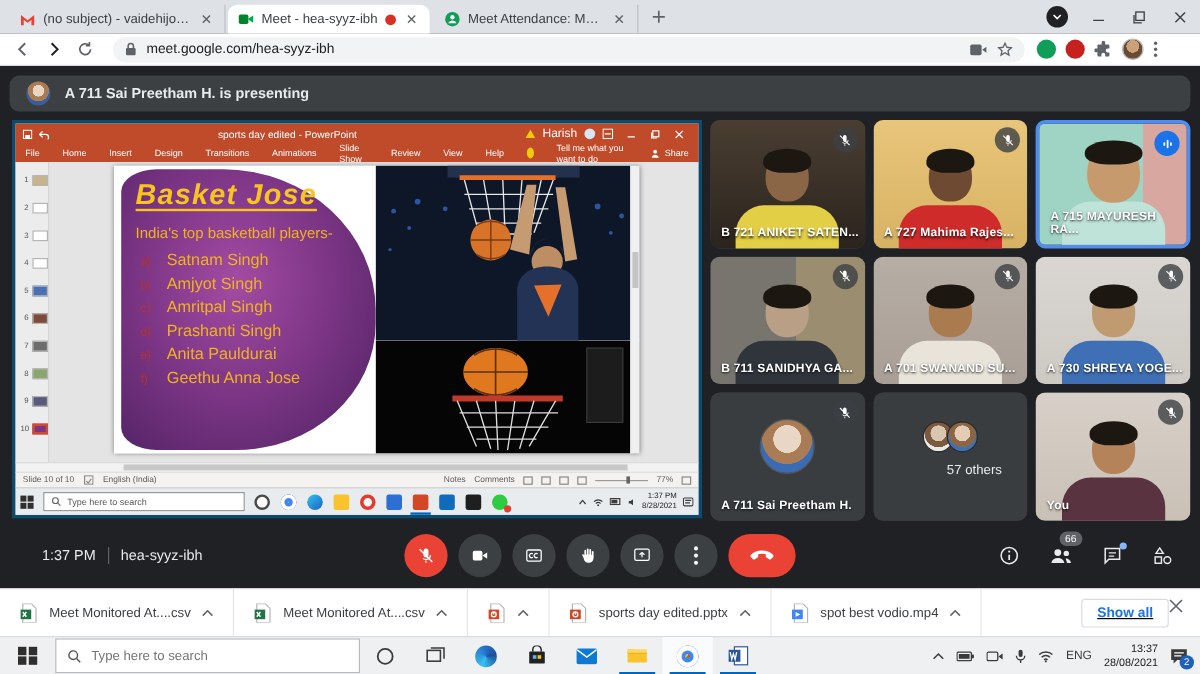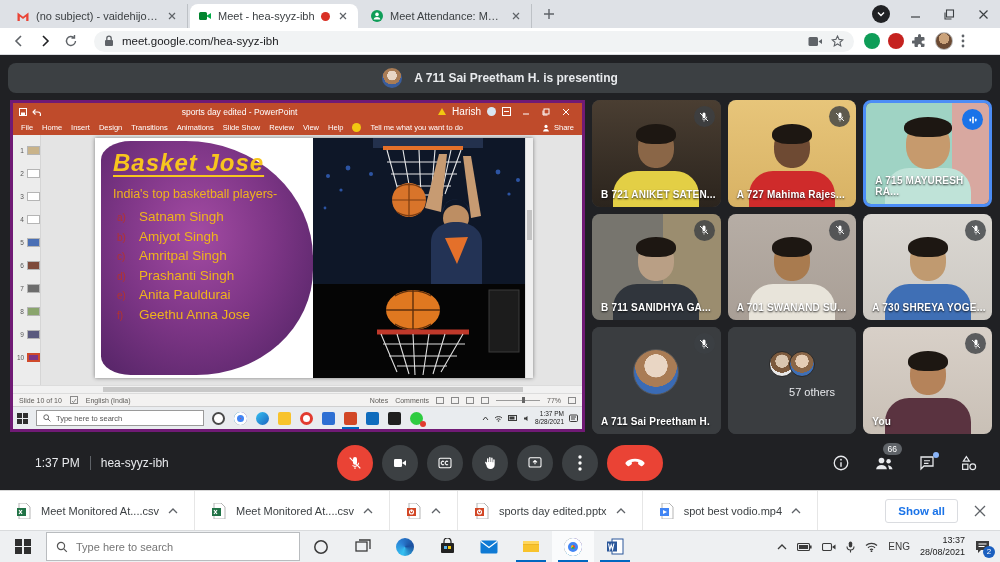--- a/index.html
+++ b/index.html
@@ -27,36 +27,36 @@
   .toolbar { position:absolute; left:0; top:28px; width:1000px; height:27px; background:#fff; border-bottom:1px solid #dadce0; display:flex; align-items:center; }
   .nav-ic { width:26px; height:26px; display:flex; align-items:center; justify-content:center; }
   .omnibox { margin-left:10px; width:760px; height:21px; background:#f1f3f4; border-radius:11px; display:flex; align-items:center; padding:0 10px; gap:8px; }
   .omni-url { font-size:11.5px; color:#202124; flex:1; }
   .ext-row { display:flex; align-items:center; gap:8px; margin-left:10px; }
   .ext-dot { width:16px; height:16px; border-radius:50%; }
   .avatar-sm { width:18px; height:18px; border-radius:50%; background:radial-gradient(circle at 50% 35%, #caa27a 0 40%, #6b4a33 41% 100%); border:1px solid #b9b9b9; }
 
   
   .meet { position:absolute; left:0; top:55px; width:1000px; height:435px; background:#202124; }
-  .banner { position:absolute; left:8px; top:8px; width:984px; height:30px; background:#3c4043; border-radius:8px; display:flex; align-items:center; gap:12px; padding:0 14px;justify-content:center; }
+  .banner { position:absolute; left:8px; top:8px; width:984px; height:30px; background:#3c4043; border-radius:8px; display:flex; align-items:center; gap:12px; padding:0 14px; }
   .banner-avatar { width:20px; height:20px; border-radius:50%; background:radial-gradient(circle at 50% 38%, #e9d6c4 0 30%, #a97c55 31% 55%, #3a5d9c 56% 100%); }
   .banner-text { color:#e8eaed; font-size:12px; font-weight:600; }
 
   
-  .stage { position:absolute; left:10px; top:45px; width:575px; height:332px; background:#701a75; padding:3px; }
+  .stage { position:absolute; left:10px; top:45px; width:575px; height:332px; background:#0c4a6e; padding:3px; }
   .screen { width:100%; height:100%; display:flex; flex-direction:column; background:#e4e4e4; }
   .ppt-title { height:17px; background:#bf4b2b; display:flex; align-items:center; padding:0 6px; gap:6px; color:#fff; }
   .ppt-qat { display:flex; gap:5px; align-items:center; }
   .ppt-title-text { flex:1; text-align:center; font-size:8.5px; }
   .ppt-title-right { display:flex; align-items:center; gap:6px; }
   .warn-tri { width:0; height:0; border-left:4px solid transparent; border-right:4px solid transparent; border-bottom:7px solid #f2c811; }
   .ppt-user { font-size:10px; }
   .ppt-user-av { width:9px; height:9px; border-radius:50%; background:#d9e6f2; }
   .ppt-wc { font-size:8px; width:14px; text-align:center; }
-  .ribbon { height:15px; background:#bf4b2b; display:flex; align-items:center; gap:9px; padding:0 8px; color:#fff; font-size:7.5px; }
+  .ribbon { height:15px; background:#bf4b2b; display:flex; align-items:center; gap:19px; padding:0 8px; color:#fff; font-size:7.5px; }
   .ribbon .bulb { width:9px; height:9px; border-radius:50%; background:#f2c811; }
   .ribbon-share { margin-left:auto; display:flex; align-items:center; gap:4px; }
 
   .ppt-body { position:relative; flex:1; background:#e4e4e4; overflow:hidden; }
   .thumbs { position:absolute; left:0; top:0; bottom:0; width:28px; background:#ececec; border-right:1px solid #d5d5d5; padding-top:4px; }
   .thumb-row { display:flex; align-items:center; gap:3px; height:23px; padding-left:4px; }
   .thumb-num { font-size:6.5px; color:#555; width:8px; text-align:right; }
   .thumb-box { width:15px; height:9px; background:#fff; border:1px solid #b5b5b5; }
   .thumb-row.sel .thumb-box { border:2px solid #d04a2b; }
 
@@ -129,21 +129,21 @@
   .endcall { width:56px; height:36px; border-radius:18px; background:#ea4335; display:flex; align-items:center; justify-content:center; }
   .mf-right { position:absolute; right:22px; display:flex; align-items:center; gap:24px; }
   .mf-ric { position:relative; }
   .count-badge { position:absolute; top:-11px; right:-8px; background:#5f6368; color:#fff; font-size:8.5px; border-radius:8px; padding:1px 5px; }
   .chat-dot { position:absolute; top:-2px; right:-3px; width:6px; height:6px; border-radius:50%; background:#8ab4f8; }
 
   
   .dlbar { position:absolute; left:0; top:490px; width:1000px; height:40px; background:#fff; border-top:1px solid #d7d7d7; display:flex; align-items:center; }
   .dl-item { display:flex; align-items:center; gap:9px; height:100%; padding:0 16px; border-right:1px solid #e6e6e6; }
   .dl-name { font-size:11px; color:#3c4043; }
-  .dl-right { margin-left:auto; display:flex; align-items:center; gap:16px; padding-right:14px; }
+  .dl-right { margin-left:auto; display:flex; align-items:flex-start; padding-right:14px;text-decoration:underline; }
   .showall { border:1px solid #dadce0; border-radius:3px; padding:5px 12px; color:#1a73e8; font-size:11.5px; font-weight:600; }
   .fic { width:16px; height:16px; border-radius:2px; display:flex; align-items:center; justify-content:center; }
 
   
   .wintb { position:absolute; left:0; top:530px; width:1000px; height:32px; background:#eef0f2; border-top:1px solid #d9dbdd; display:flex; align-items:stretch; }
   .tb-cell { width:42px; display:flex; align-items:center; justify-content:center; position:relative; }
   .tb-start { width:46px; }
   .tb-start .grid { display:grid; grid-template-columns:7px 7px; grid-template-rows:7px 7px; gap:1.5px; }
   .tb-start .grid i { background:#2f2f2f; }
   .tb-search { width:254px; background:#fff; border:1px solid #b9bcbf; display:flex; align-items:center; gap:8px; padding:0 9px; margin:1px 0; }

